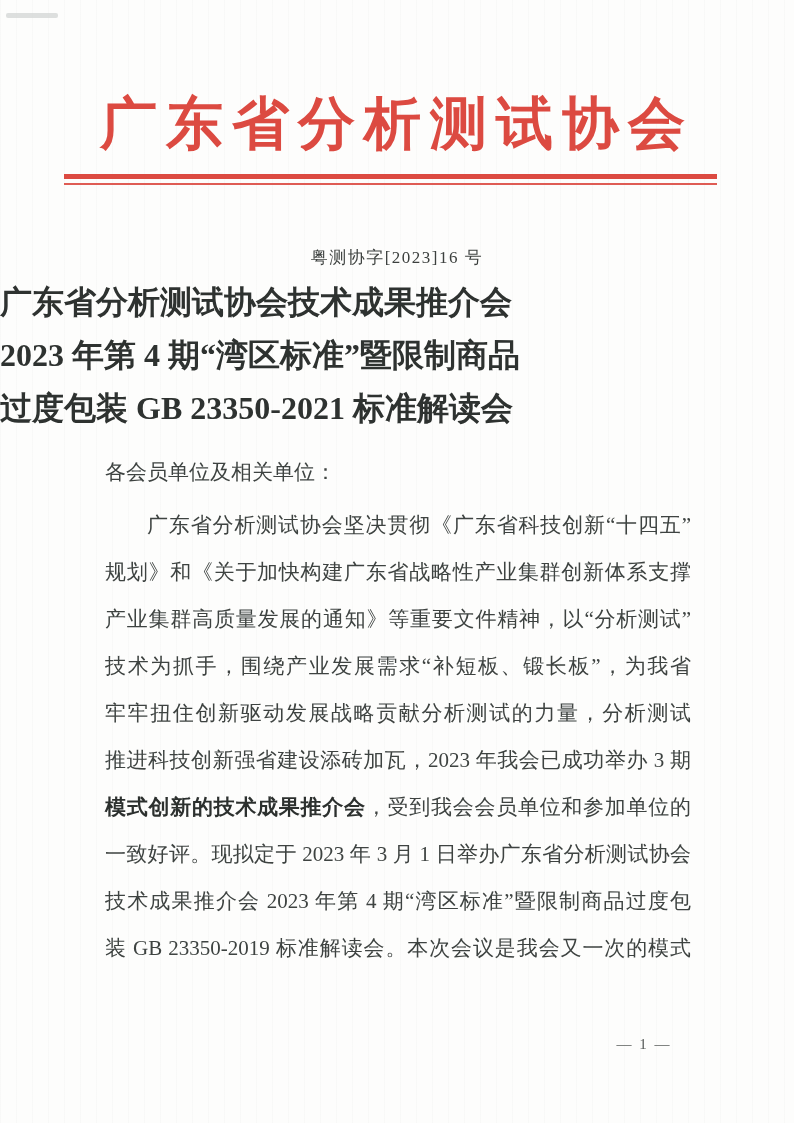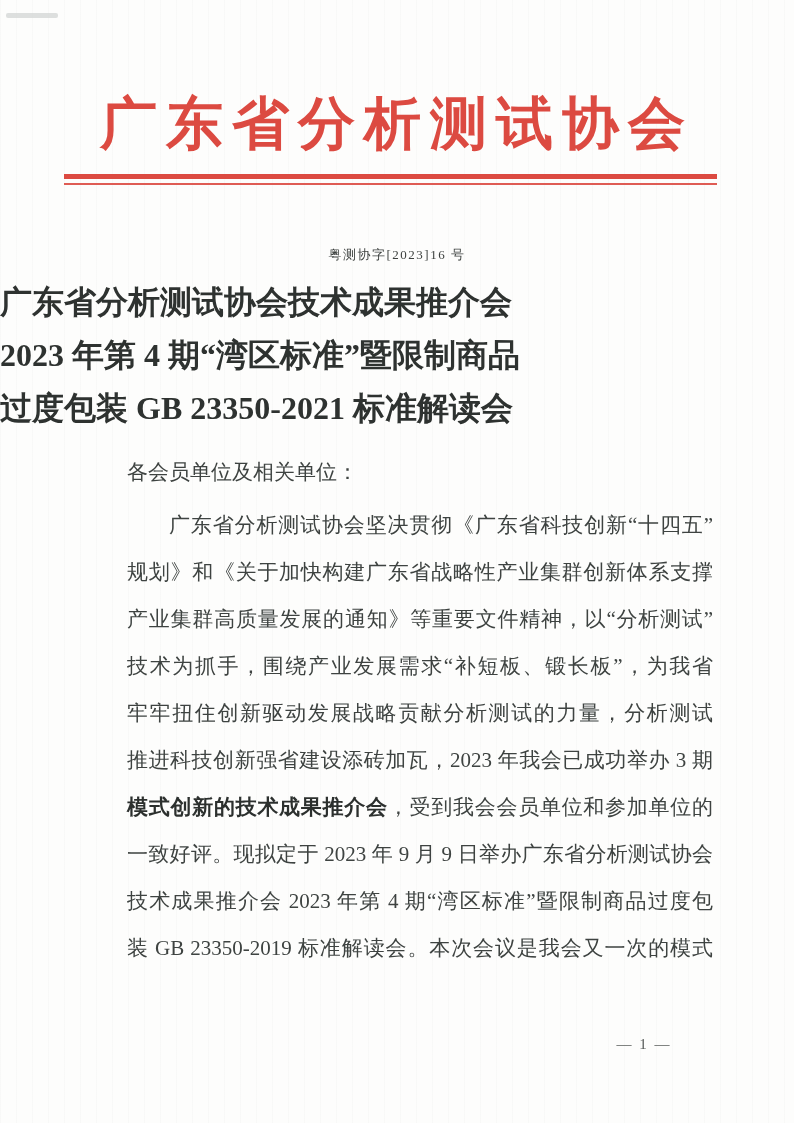--- a/index.html
+++ b/index.html
@@ -47,40 +47,39 @@
     top: 174px; left: 64px;
     width: 653px;
   }
   .rule-thick { height: 5px; background: var(--accent); }
   .rule-thin  { height: 2px; background: var(--accent); margin-top: 4px; opacity: .9; }
   .doc-number {
     position: absolute;
     top: 246px; left: 0;
     width: 100%;
     text-align: center;
-    font-size: 13px;
+    font-size: 17px;
     letter-spacing: 1.5px;
     color: #3c403e;
   }
   .doc-title {
     position: absolute;
     top: 276px; left: 0;
     width: 100%;
     font-size: 32px;
     font-weight: 700;
     line-height: 53px;
     color: #2e3230;
   }
   .doc-body {
     position: absolute;
     top: 449px; left: 105px;
     width: 586px;
     font-size: 21px;
     color: #3e4341;
-    margin-left: 22px;
   }
   .body-line {
     height: 47px;
     line-height: 47px;
     white-space: nowrap;
   }
   .body-line.just {
     white-space: normal;
     text-align: justify;
     text-align-last: justify;
@@ -122,19 +121,19 @@
 
   <div class="doc-body">
       <div class="body-line salutation"><span class="">各会员单位及相关单位：</span></div>
       <div class="body-line just indent"><span class="">广东省分析测试协会坚决贯彻《广东省科技创新“十四五”</span></div>
       <div class="body-line just"><span class="">规划》和《关于加快构建广东省战略性产业集群创新体系支撑</span></div>
       <div class="body-line just"><span class="">产业集群高质量发展的通知》等重要文件精神，以“分析测试”</span></div>
       <div class="body-line just"><span class="">技术为抓手，围绕产业发展需求“补短板、锻长板”，为我省</span></div>
       <div class="body-line just"><span class="">牢牢扭住创新驱动发展战略贡献分析测试的力量，分析测试</span></div>
       <div class="body-line just"><span class="">推进科技创新强省建设添砖加瓦，2023 年我会已成功举办 3 期</span></div>
       <div class="body-line just"><span class="bold">模式创新的技术成果推介会</span><span class="">，受到我会会员单位和参加单位的</span></div>
-      <div class="body-line just"><span class="">一致好评。现拟定于 2023 年 9 月 9 日举办广东省分析测试协会</span></div>
+      <div class="body-line just"><span class="">一致好评。现拟定于 2023 年 3 月 1 日举办广东省分析测试协会</span></div>
       <div class="body-line just"><span class="">技术成果推介会 2023 年第 4 期“湾区标准”暨限制商品过度包</span></div>
       <div class="body-line just"><span class="">装 GB 23350-2019 标准解读会。本次会议是我会又一次的模式</span></div>
     </div>
 
   <div class="page-number">— 1 —</div>
 </div>
 
 </body></html>

